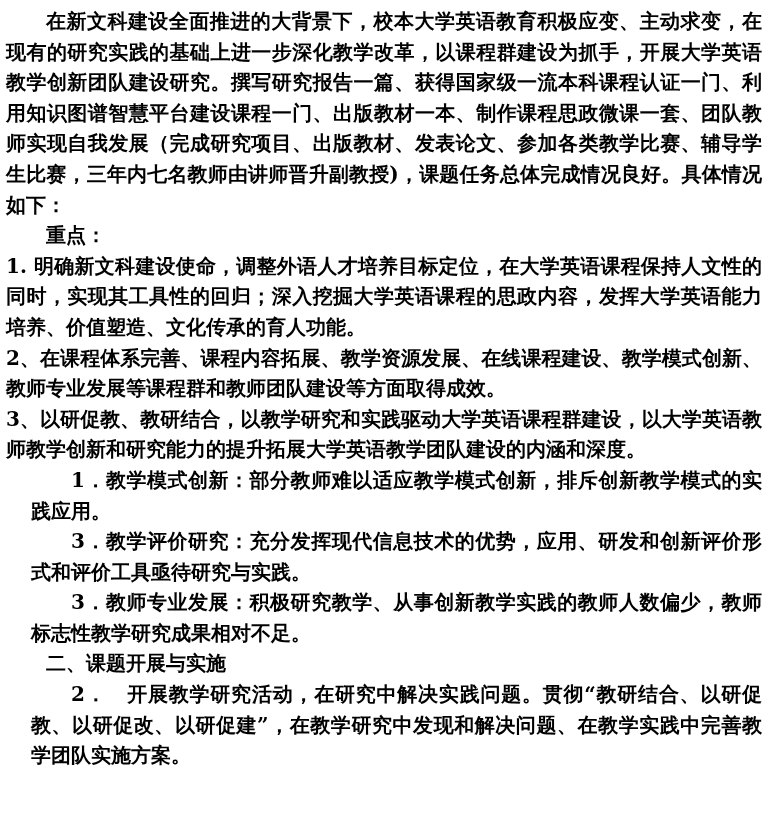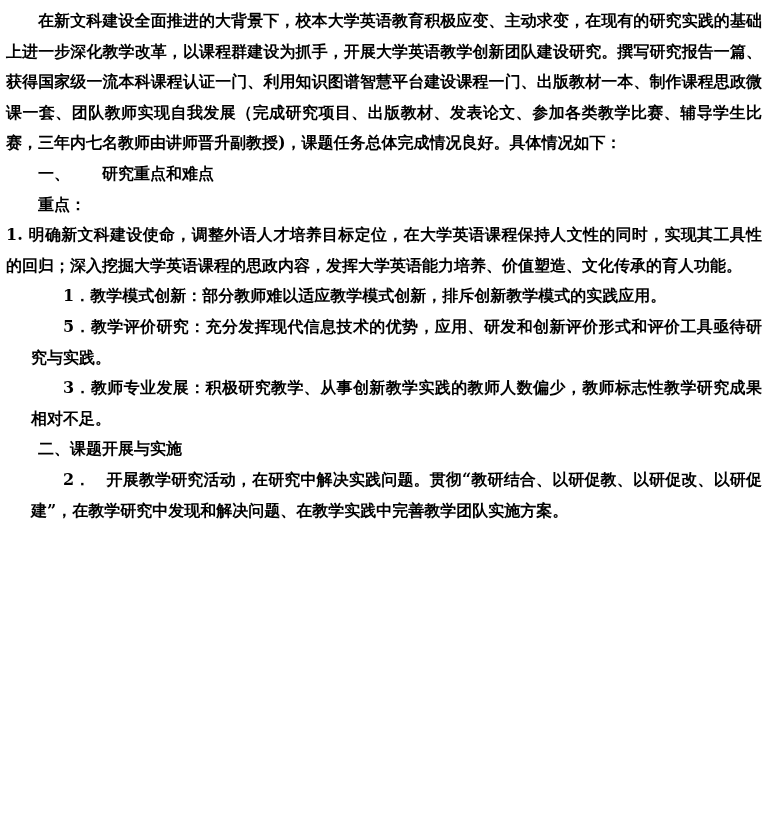--- a/index.html
+++ b/index.html
@@ -16,21 +16,21 @@
   }
   .page {
     width: 770px;
     height: 816px;
     box-sizing: border-box;
     padding: 6px 8px 0 6px;
     position: relative;
   }
   p {
     margin: 0;
-    font-size: 16px;
+    font-size: 20px;
     line-height: 30.6px;
     text-align: justify;
     text-justify: inter-ideograph;
     letter-spacing: 0px;
     font-weight: 600;
   }
   .indent2 {
     text-indent: 2em;
   }
   .heading {
@@ -45,32 +45,33 @@
     text-indent: 0;
   }
 </style>
 </head>
 <body>
 
 <div class="page">
 
   <p class="indent2">在新文科建设全面推进的大背景下，校本大学英语教育积极应变、主动求变，在现有的研究实践的基础上进一步深化教学改革，以课程群建设为抓手，开展大学英语教学创新团队建设研究。撰写研究报告一篇、获得国家级一流本科课程认证一门、利用知识图谱智慧平台建设课程一门、出版教材一本、制作课程思政微课一套、团队教师实现自我发展（完成研究项目、出版教材、发表论文、参加各类教学比赛、辅导学生比赛，三年内七名教师由讲师晋升副教授)，课题任务总体完成情况良好。具体情况如下：</p>
 
-  <p class="heading">一、　　研究重点和难点</p>
 
   <p class="indent2">重点：</p>
 
   <p class="noindent">1. 明确新文科建设使命，调整外语人才培养目标定位，在大学英语课程保持人文性的同时，实现其工具性的回归；深入挖掘大学英语课程的思政内容，发挥大学英语能力培养、价值塑造、文化传承的育人功能。</p>
 
+  <p class="noindent">2、在课程体系完善、课程内容拓展、教学资源发展、在线课程建设、教学模式创新、教师专业发展等课程群和教师团队建设等方面取得成效。</p>
 
+  <p class="noindent">3、以研促教、教研结合，以教学研究和实践驱动大学英语课程群建设，以大学英语教师教学创新和研究能力的提升拓展大学英语教学团队建设的内涵和深度。</p>
 
 
   <p class="sub">1．教学模式创新：部分教师难以适应教学模式创新，排斥创新教学模式的实践应用。</p>
 
-  <p class="sub">5．教学评价研究：充分发挥现代信息技术的优势，应用、研发和创新评价形式和评价工具亟待研究与实践。</p>
+  <p class="sub">3．教学评价研究：充分发挥现代信息技术的优势，应用、研发和创新评价形式和评价工具亟待研究与实践。</p>
 
   <p class="sub">3．教师专业发展：积极研究教学、从事创新教学实践的教师人数偏少，教师标志性教学研究成果相对不足。</p>
 
   <p class="indent2">二、课题开展与实施</p>
 
 
   <p class="sub">2．　开展教学研究活动，在研究中解决实践问题。贯彻“教研结合、以研促教、以研促改、以研促建”，在教学研究中发现和解决问题、在教学实践中完善教学团队实施方案。</p>
 
 </div>
 

